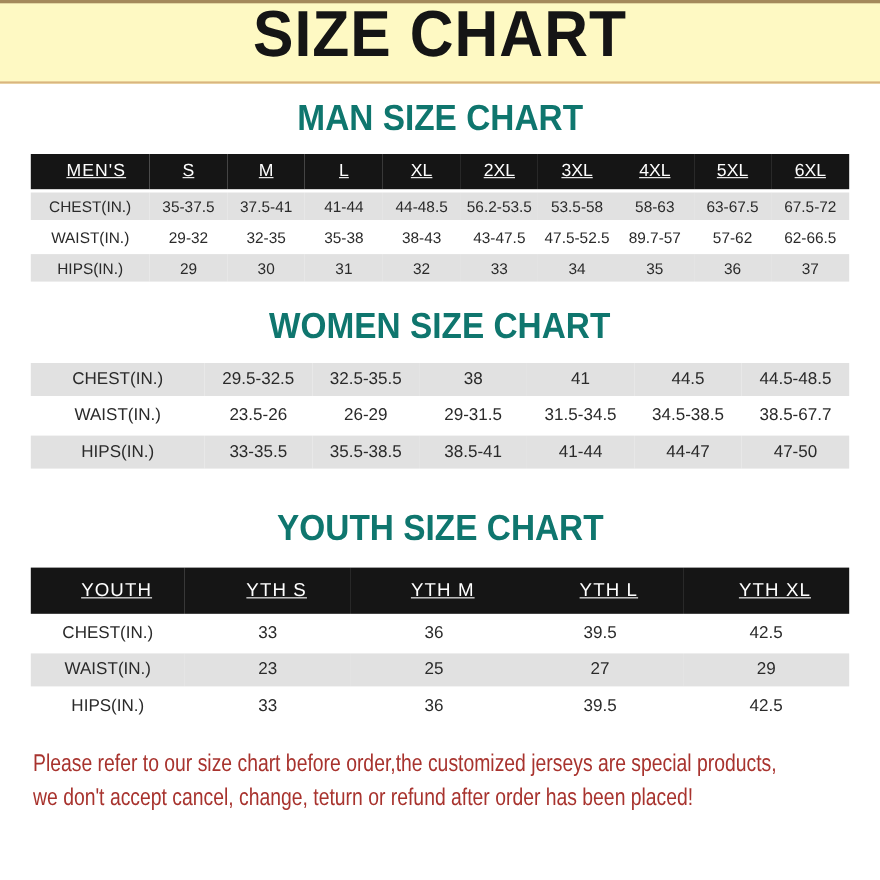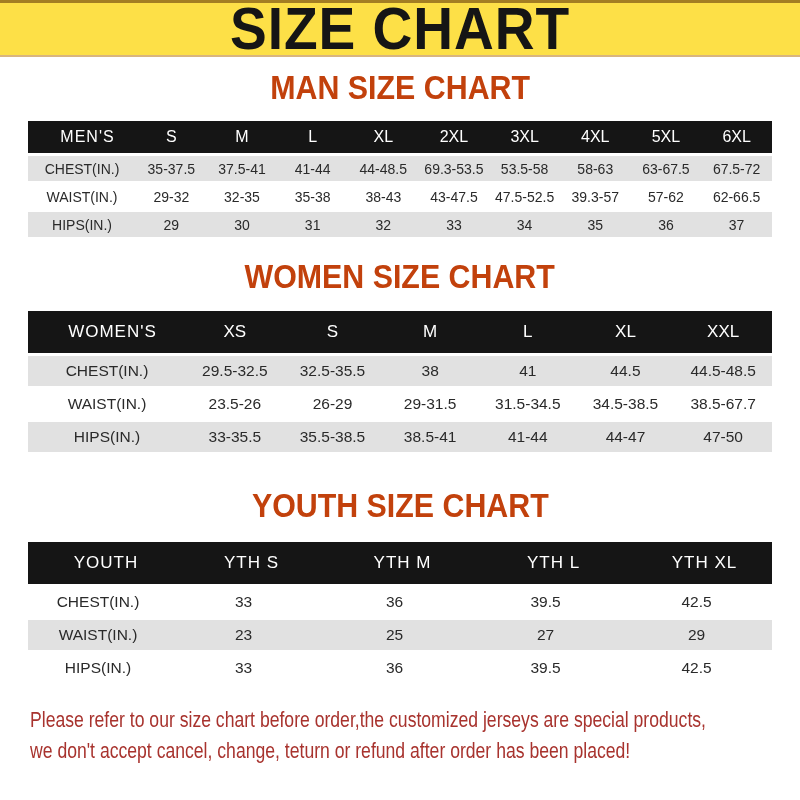--- a/index.html
+++ b/index.html
@@ -4,44 +4,44 @@
 <style>
   html, body {
     margin: 0; padding: 0;
     width: 800px; height: 800px;
     background: #ffffff;
     font-family: "Liberation Sans", sans-serif;
     overflow: hidden;
   }
   
   .banner {
-    height: 57px;
-    background: #fde047;
+    height: 76px;
+    background: #fef9c3;
     border-top: 3px solid rgba(90,45,5,0.55);
     border-bottom: 2px solid #d9b57f;
     box-sizing: border-box;
-    display: flex; align-items: center; justify-content: center;
+    display: flex; justify-content: center;
   }
   .banner-title {
     font-size: 58px;
     font-weight: bold;
     color: #151515;
     letter-spacing: 1px;
     transform: scale(0.95, 1.02);
     white-space: nowrap;
     line-height: 1;
   }
   
   .section-heading {
     text-align: center;
     margin: 0;
     line-height: 38px;
     font-size: 33px;
     font-weight: bold;
-    color: #c2410c;
+    color: #0f766e;
   }
   .section-heading .squeeze {
     display: inline-block;
     transform: scaleX(0.92);
     white-space: nowrap;
   }
   .mt-men   { margin-top: 12px; margin-bottom: 11px; }
   .mt-women { margin-top: 18px; margin-bottom: 12px; text-align: center; }
   .mt-youth { margin-top: 32px; margin-bottom: 14px; text-decoration: underline; }
   
@@ -51,20 +51,21 @@
     border-collapse: separate;
     border-spacing: 0 3px;
     table-layout: fixed;
   }
   .size-table tr.head th {
     background: #151515;
     color: #ffffff;
     font-weight: 400;
     text-align: center;
     vertical-align: middle;
+    text-decoration: underline;
   }
   .size-table th, .size-table td {
     text-align: center;
     vertical-align: middle;
     color: #2a2a2a;
     font-weight: 400;
     overflow: hidden;
     white-space: nowrap;
   }
   .size-table tr.gray th, .size-table tr.gray td { background: #e1e1e1; }
@@ -129,35 +130,35 @@
     <th>4XL</th>
     <th>5XL</th>
     <th>6XL</th>
   </tr>
   <tr class="gray">
     <th>CHEST(IN.)</th>
     <td>35-37.5</td>
     <td>37.5-41</td>
     <td>41-44</td>
     <td>44-48.5</td>
-    <td>69.3-53.5</td>
+    <td>56.2-53.5</td>
     <td>53.5-58</td>
     <td>58-63</td>
     <td>63-67.5</td>
     <td>67.5-72</td>
   </tr>
   <tr class="white">
     <th>WAIST(IN.)</th>
     <td>29-32</td>
     <td>32-35</td>
     <td>35-38</td>
     <td>38-43</td>
     <td>43-47.5</td>
     <td>47.5-52.5</td>
-    <td>39.3-57</td>
+    <td>89.7-57</td>
     <td>57-62</td>
     <td>62-66.5</td>
   </tr>
   <tr class="gray">
     <th>HIPS(IN.)</th>
     <td>29</td>
     <td>30</td>
     <td>31</td>
     <td>32</td>
     <td>33</td>
@@ -170,29 +171,20 @@
   </table>
 
 <h2 class="section-heading mt-women"><span class="squeeze">WOMEN SIZE CHART</span></h2>
 
 <table class="size-table women-table">
   <colgroup>
       <col style="width:158px">
       <col span="6">
     </colgroup>
   <tbody>
-      <tr class="head">
-    <th class="corner">WOMEN'S</th>
-    <th>XS</th>
-    <th>S</th>
-    <th>M</th>
-    <th>L</th>
-    <th>XL</th>
-    <th>XXL</th>
-  </tr>
   <tr class="gray">
     <th>CHEST(IN.)</th>
     <td>29.5-32.5</td>
     <td>32.5-35.5</td>
     <td>38</td>
     <td>41</td>
     <td>44.5</td>
     <td>44.5-48.5</td>
   </tr>
   <tr class="white">

